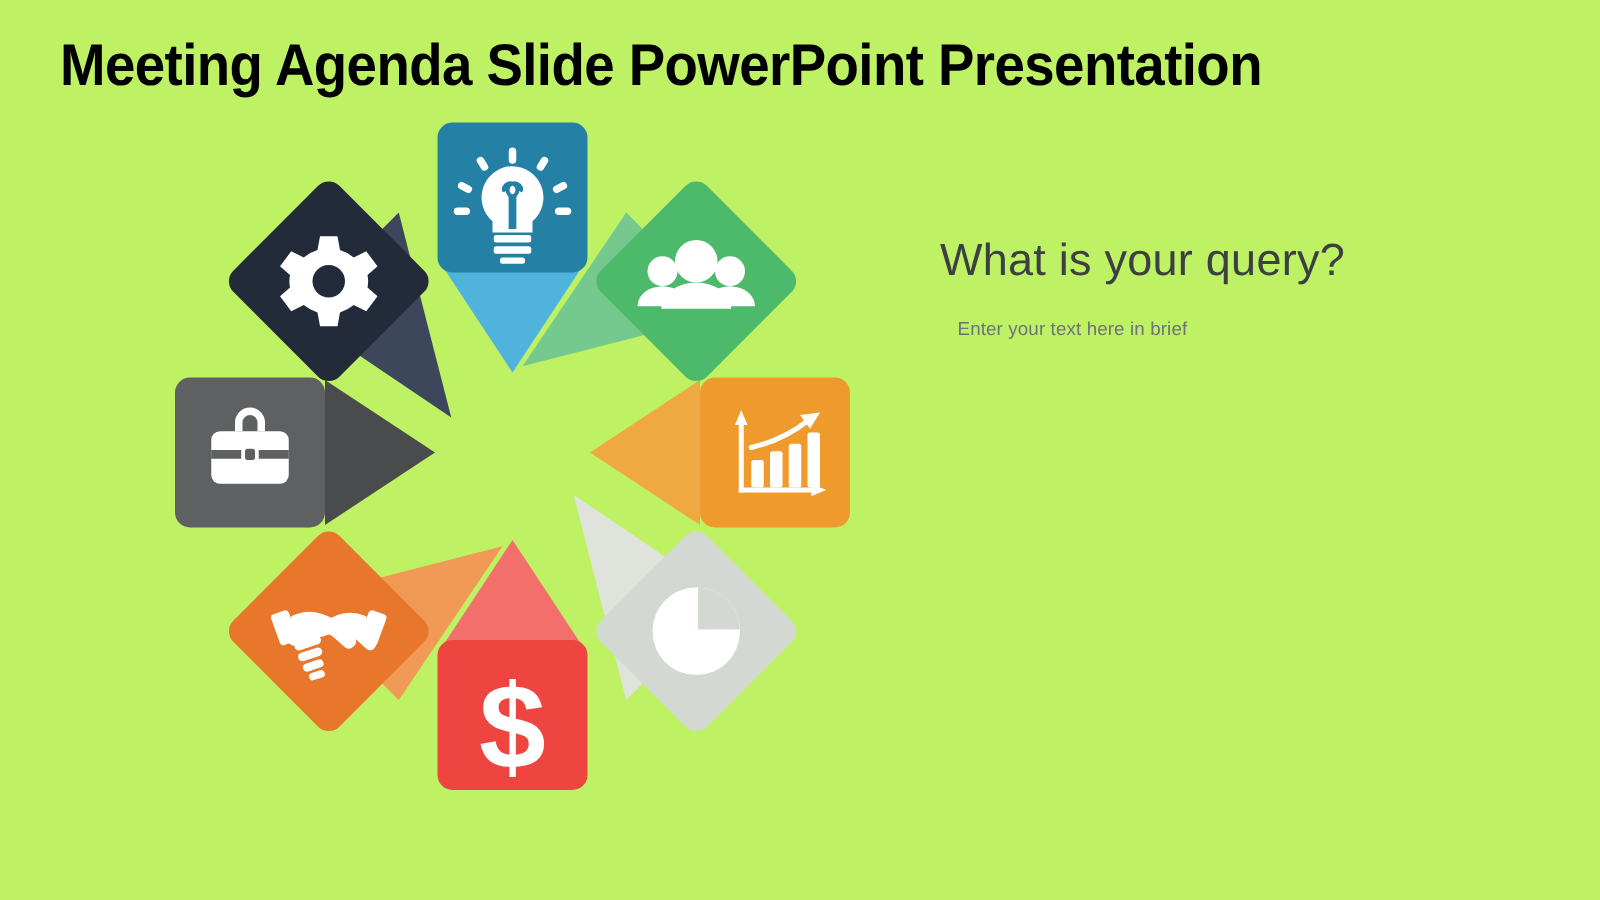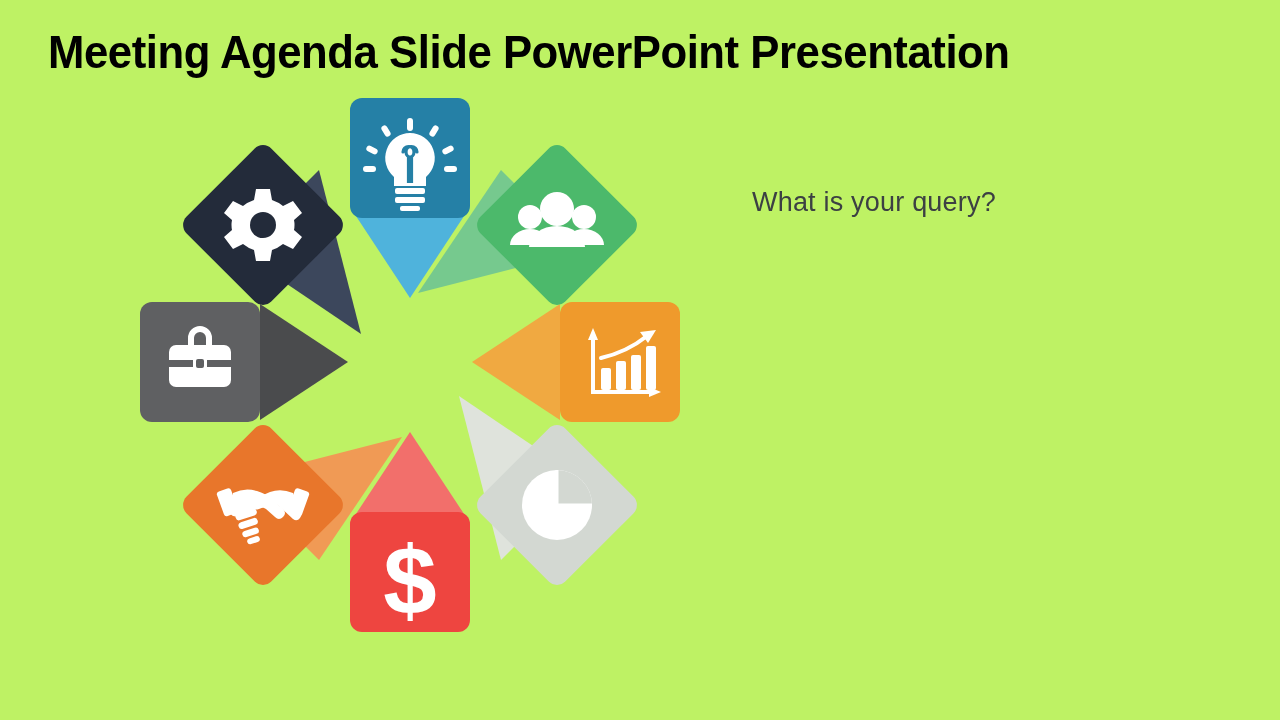--- a/index.html
+++ b/index.html
@@ -37,21 +37,21 @@
   #wheel-svg{display:block;width:580px;height:590px;}
 
   
   #right-text{
     position:absolute;
     left:752px; top:186px;
     width:470px;
   }
   #query-heading{
     font-family:"Liberation Sans",sans-serif;
-    font-size:27px;
+    font-size:36px;
     font-weight:400;
     color:#3c4043;
     letter-spacing:0.2px;
     line-height:1.2;
     margin:0;
     white-space:nowrap;
   }
   #query-sub{
     font-family:"Liberation Sans",sans-serif;
     font-size:15px;
@@ -210,15 +210,16 @@
             L -30 -24 L -20 -19 Q -15 -23 -9 -25 Z"></path>
           <circle cx="0" cy="0" r="13" fill="#232B3A"></circle>
         </g>
       </g>
 
     </svg>
   </div>
 
   <div id="right-text">
     <div id="query-heading">What is your query?</div>
+    <div id="query-sub">Enter your text here in brief</div>
   </div>
 
 </div>
 
 </body></html>

